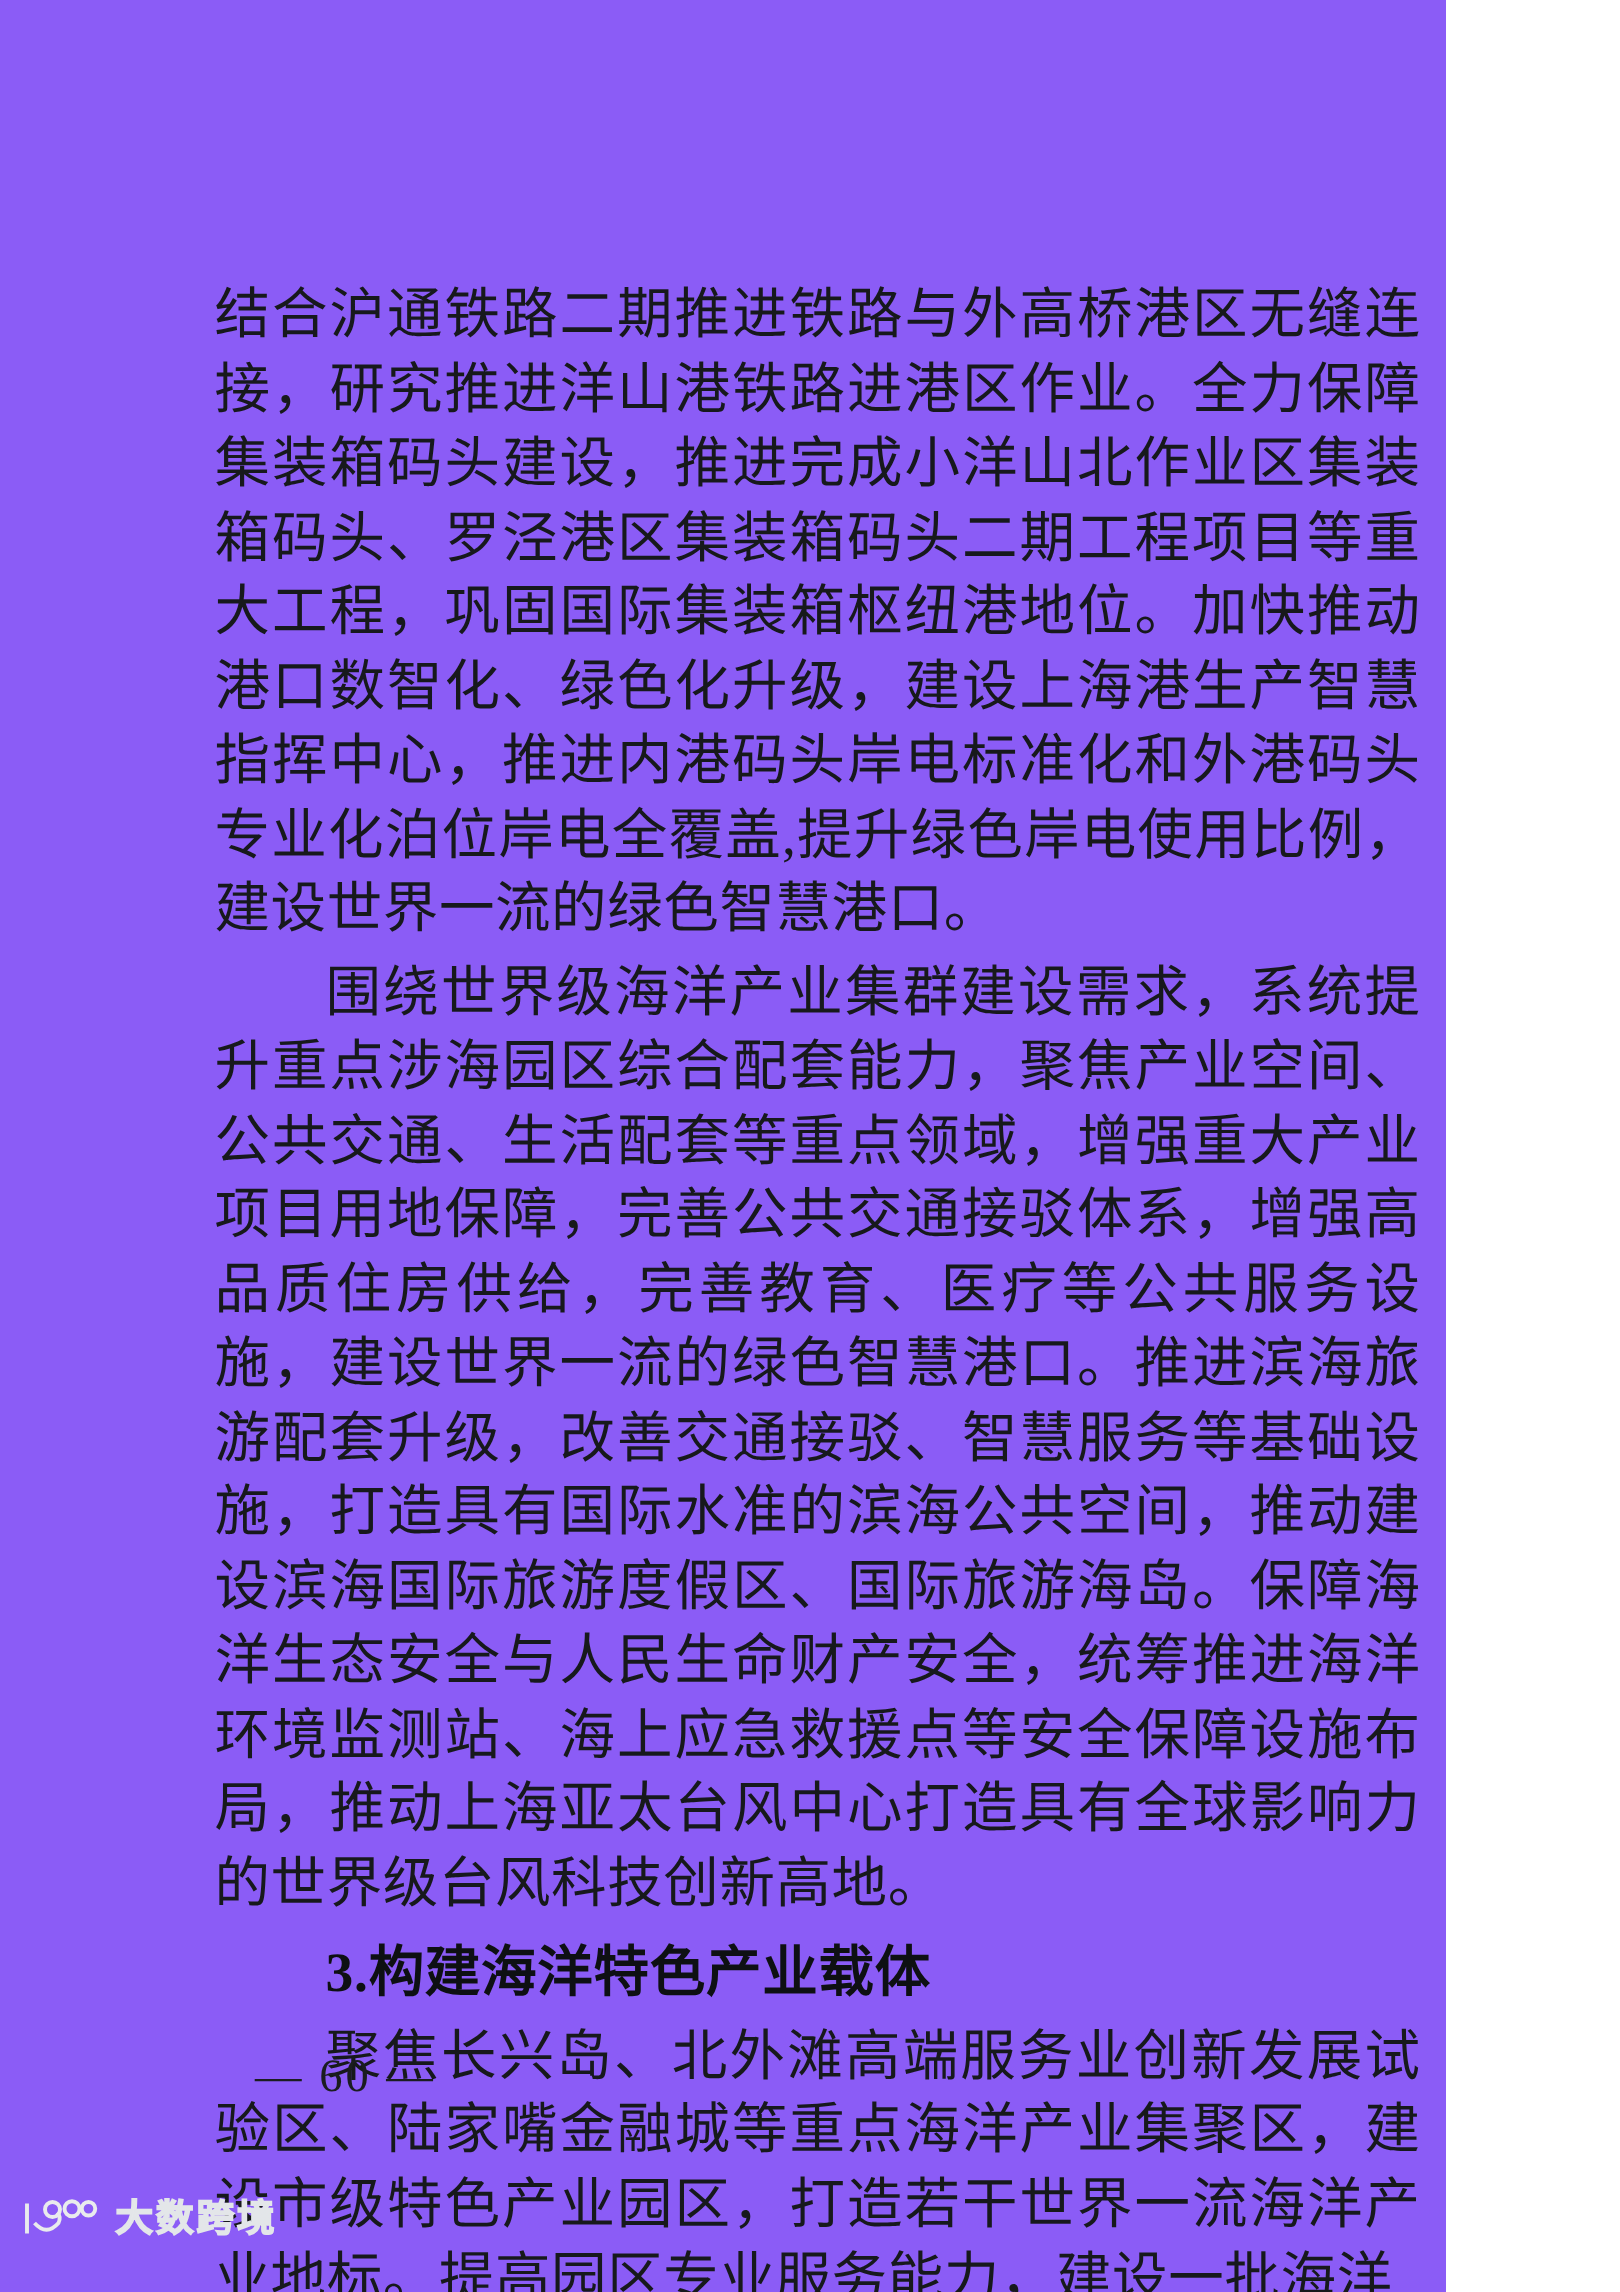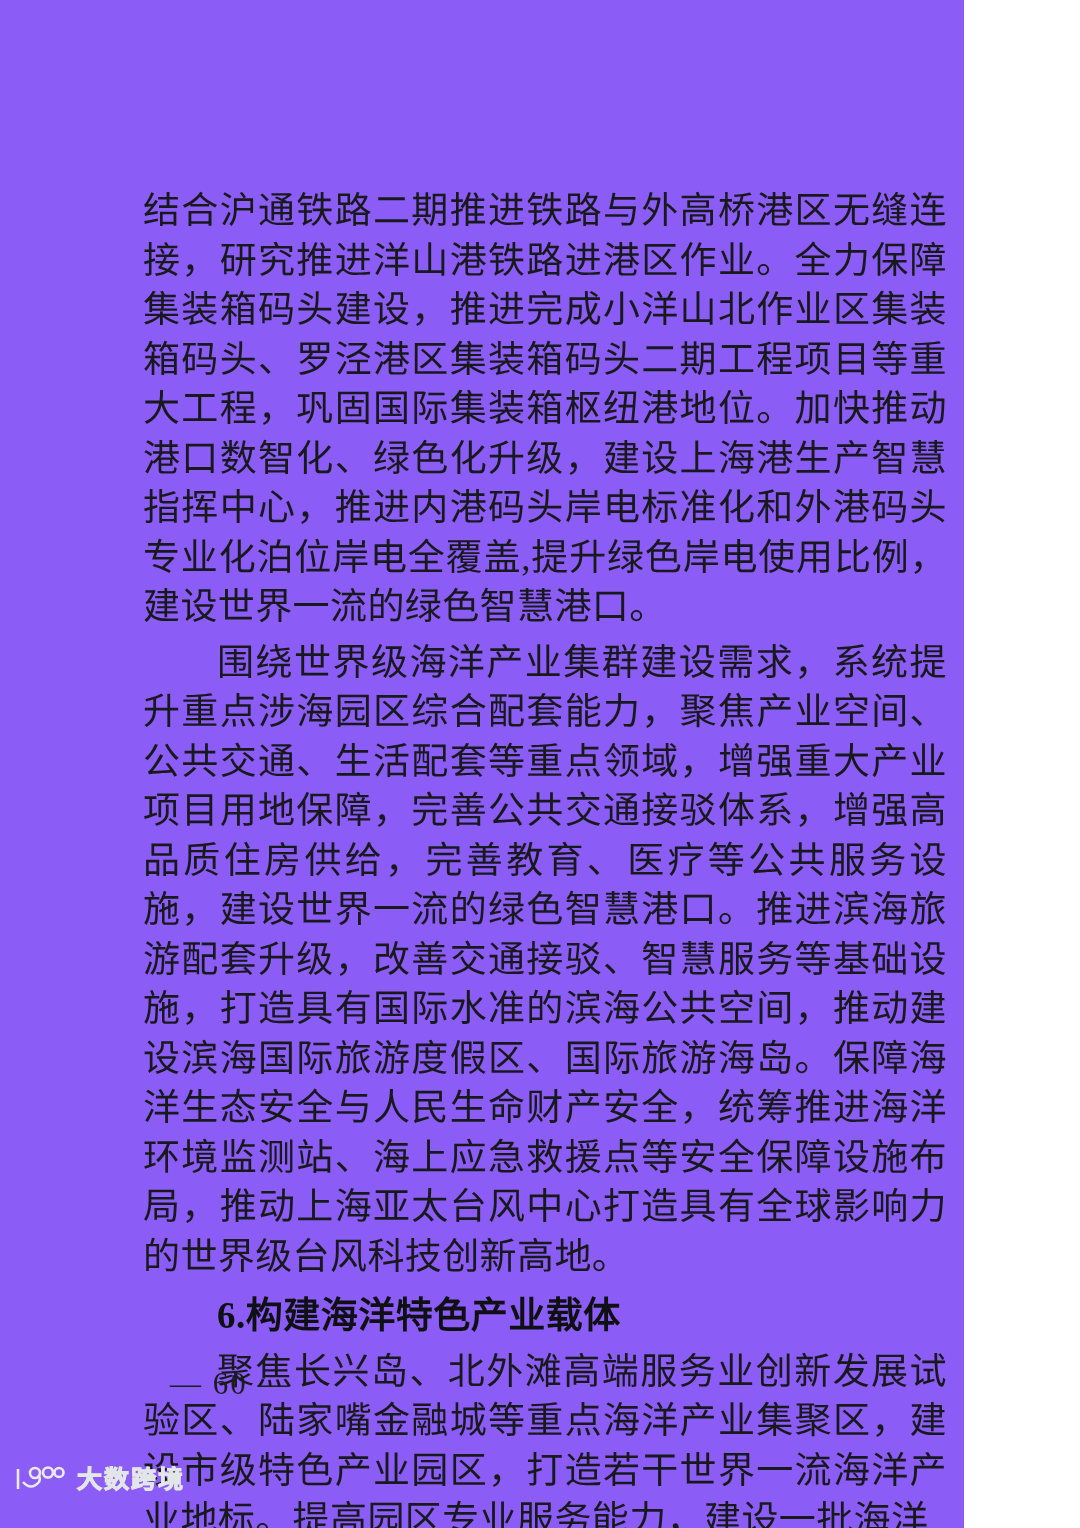--- a/index.html
+++ b/index.html
@@ -104,21 +104,21 @@
 
 <div id="page">
 
   <div id="content">
 
     <p class="para cont">结合沪通铁路二期推进铁路与外高桥港区无缝连接，研究推进洋山港铁路进港区作业。全力保障集装箱码头建设，推进完成小洋山北作业区集装箱码头、罗泾港区集装箱码头二期工程项目等重大工程，巩固国际集装箱枢纽港地位。加快推动港口数智化、绿色化升级，建设上海港生产智慧指挥中心，推进内港码头岸电标准化和外港码头专业化泊位岸电全覆盖,提升绿色岸电使用比例，建设世界一流的绿色智慧港口。</p>
 
 
     <p class="para gap-after-heading">围绕世界级海洋产业集群建设需求，系统提升重点涉海园区综合配套能力，聚焦产业空间、公共交通、生活配套等重点领域，增强重大产业项目用地保障，完善公共交通接驳体系，增强高品质住房供给，完善教育、医疗等公共服务设施，建设世界一流的绿色智慧港口。推进滨海旅游配套升级，改善交通接驳、智慧服务等基础设施，打造具有国际水准的滨海公共空间，推动建设滨海国际旅游度假区、国际旅游海岛。保障海洋生态安全与人民生命财产安全，统筹推进海洋环境监测站、海上应急救援点等安全保障设施布局，推动上海亚太台风中心打造具有全球影响力的世界级台风科技创新高地。</p>
 
-    <h3 class="heading gap-before-heading">6.构建海洋特色产业载体</h3>
+    <h3 class="heading gap-before-heading">3.构建海洋特色产业载体</h3>
 
     <p class="para gap-after-heading">聚焦长兴岛、北外滩高端服务业创新发展试验区、陆家嘴金融城等重点海洋产业集聚区，建设市级特色产业园区，打造若干世界一流海洋产业地标。提高园区专业服务能力，建设一批海洋</p>
 
   </div>
 
   <div id="page-number">— 60 —</div>
 
   <div id="watermark">
     <svg class="mark" viewBox="0 0 58 30" aria-hidden="true">
       <g fill="none" stroke="#e9ebed" stroke-width="2.6">

